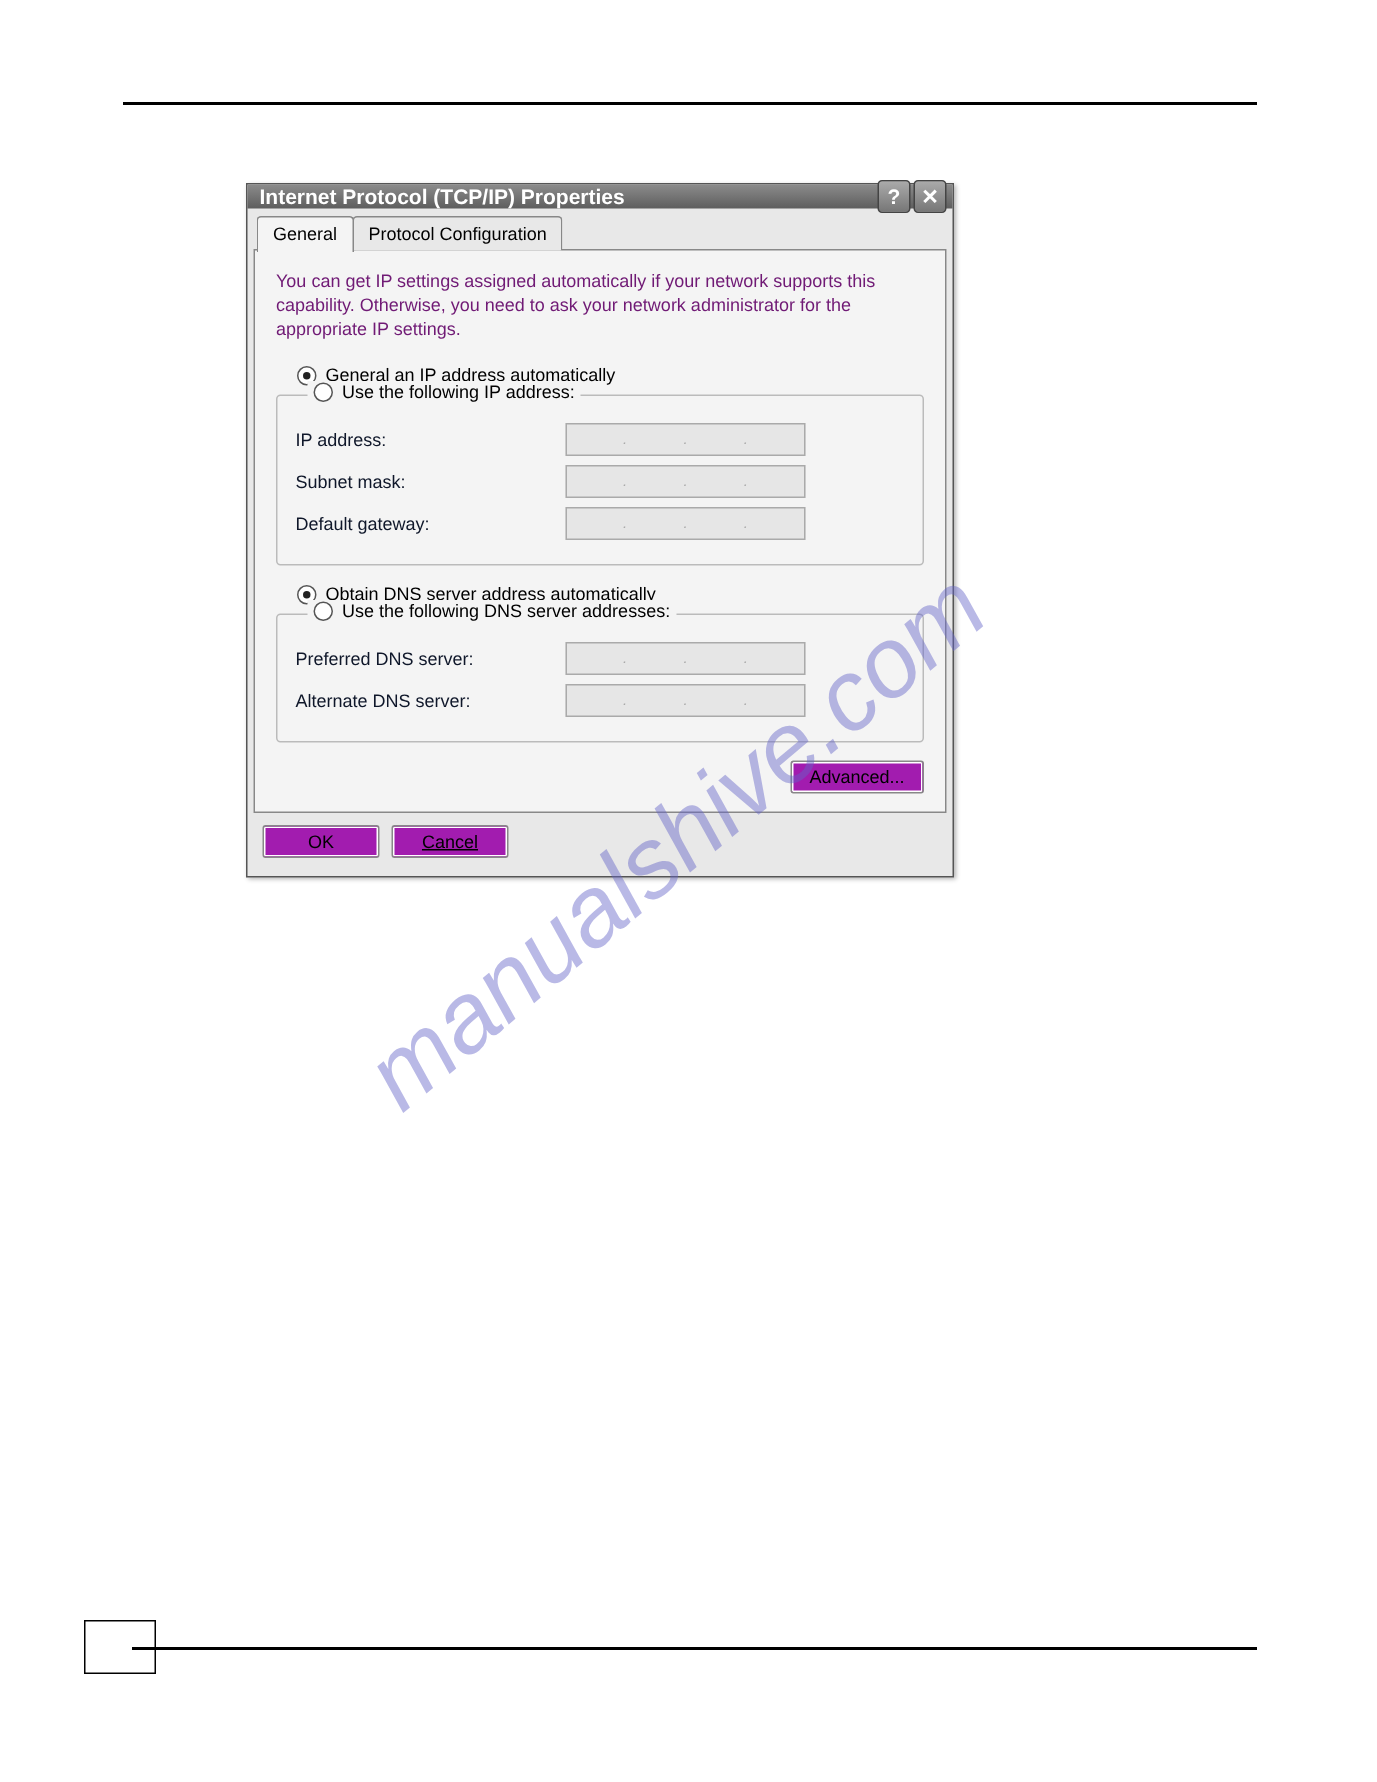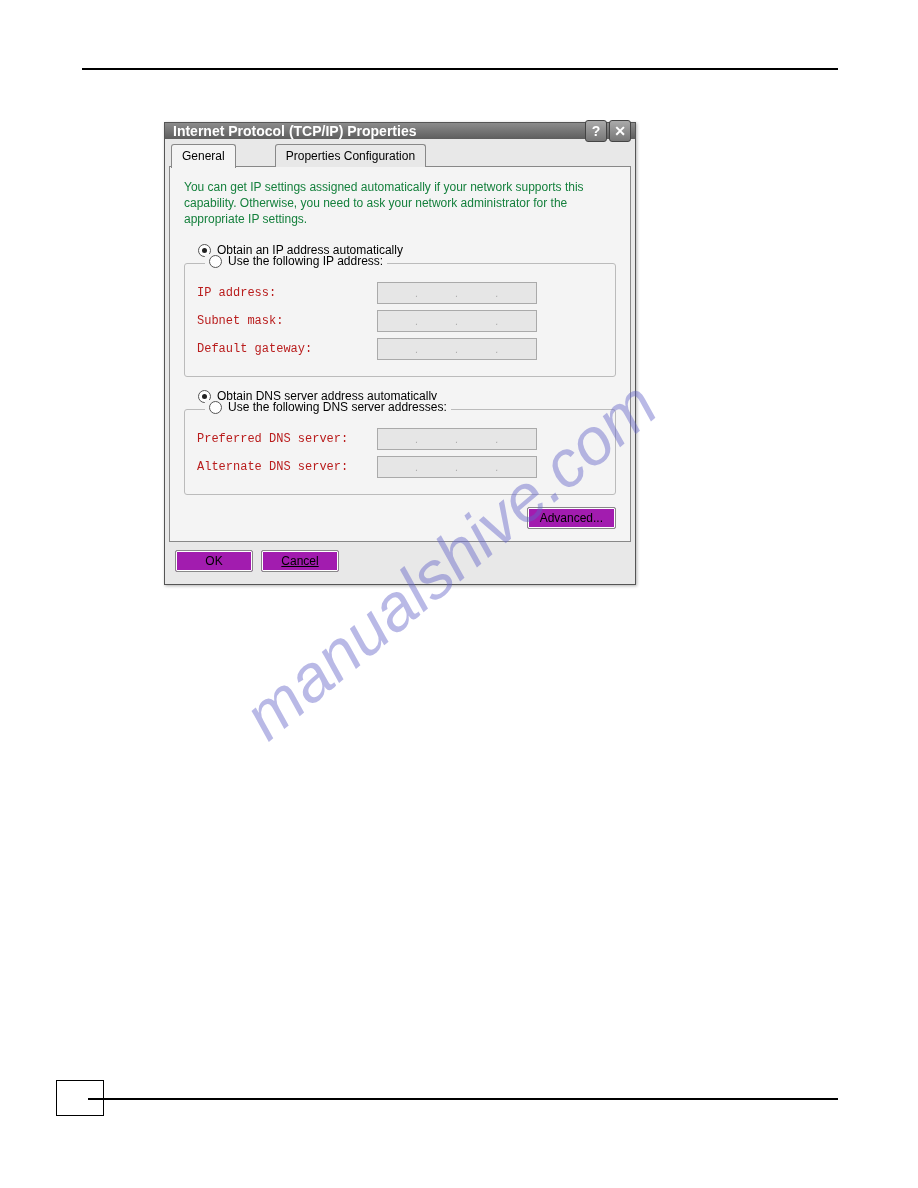--- a/index.html
+++ b/index.html
@@ -71,21 +71,20 @@
   }
   .dialog-body {
     padding: 4px 4px 10px 4px;
   }
   .tabstrip {
     display: flex;
     align-items: center;
     padding-left: 2px;
     position: relative;
     z-index: 2;
-    gap: 40px;
   }
   .tab {
     font-size: 12px;
     padding: 4px 10px;
     border: 1px solid #888;
     border-bottom: none;
     background: #e8e8e8;
     border-radius: 3px 3px 0 0;
     margin-right: -1px;
     position: relative;
@@ -98,21 +97,21 @@
   }
   .tabpanel {
     background: #f4f4f4;
     border: 1px solid #888;
     padding: 12px 14px 12px 14px;
     margin-top: -1px;
   }
   .intro {
     font-size: 12px;
     line-height: 16px;
-    color: #15803d;
+    color: #701a75;
     margin-bottom: 16px;
   }
   .radio-row {
     display: flex;
     align-items: center;
     gap: 6px;
     font-size: 12px;
     margin: 4px 0 4px 14px;
   }
   .radio {
@@ -150,22 +149,21 @@
     font-size: 12px;
   }
   .field-row {
     display: flex;
     align-items: center;
     margin: 6px 0;
   }
   .field-label {
     width: 180px;
     font-size: 12px;
-    color: #b91c1c;
-    font-family: Liberation Mono, monospace;
+    color: #0f172a;
   }
   .ip-input {
     width: 160px;
     height: 22px;
     background: #e6e6e6;
     border: 1px solid #aaa;
     display: flex;
     align-items: center;
     justify-content: space-evenly;
     color: #aaa;
@@ -220,28 +218,28 @@
     <div class="titlebar-btn">
         <span>?</span>
       </div>
     <div class="titlebar-btn">
         <span>✕</span>
       </div>
   </div>
   <div class="dialog-body">
     <div class="tabstrip">
       <div class="tab active">General</div>
-      <div class="tab">Properties Configuration</div>
+      <div class="tab">Protocol Configuration</div>
     </div>
     <div class="tabpanel">
       <div class="intro">You can get IP settings assigned automatically if your network supports this capability. Otherwise, you need to ask your network administrator for the appropriate IP settings.</div>
 
       <div class="radio-row">
         <span class="radio checked"></span>
-        <span>Obtain an IP address automatically</span>
+        <span>General an IP address automatically</span>
       </div>
 
       <div class="groupbox">
         <div class="group-legend">
           <span class="radio"></span>
           <span>Use the following IP address:</span>
         </div>
         <div class="field-row">
           <span class="field-label">IP address:</span>
           <span class="ip-input">

